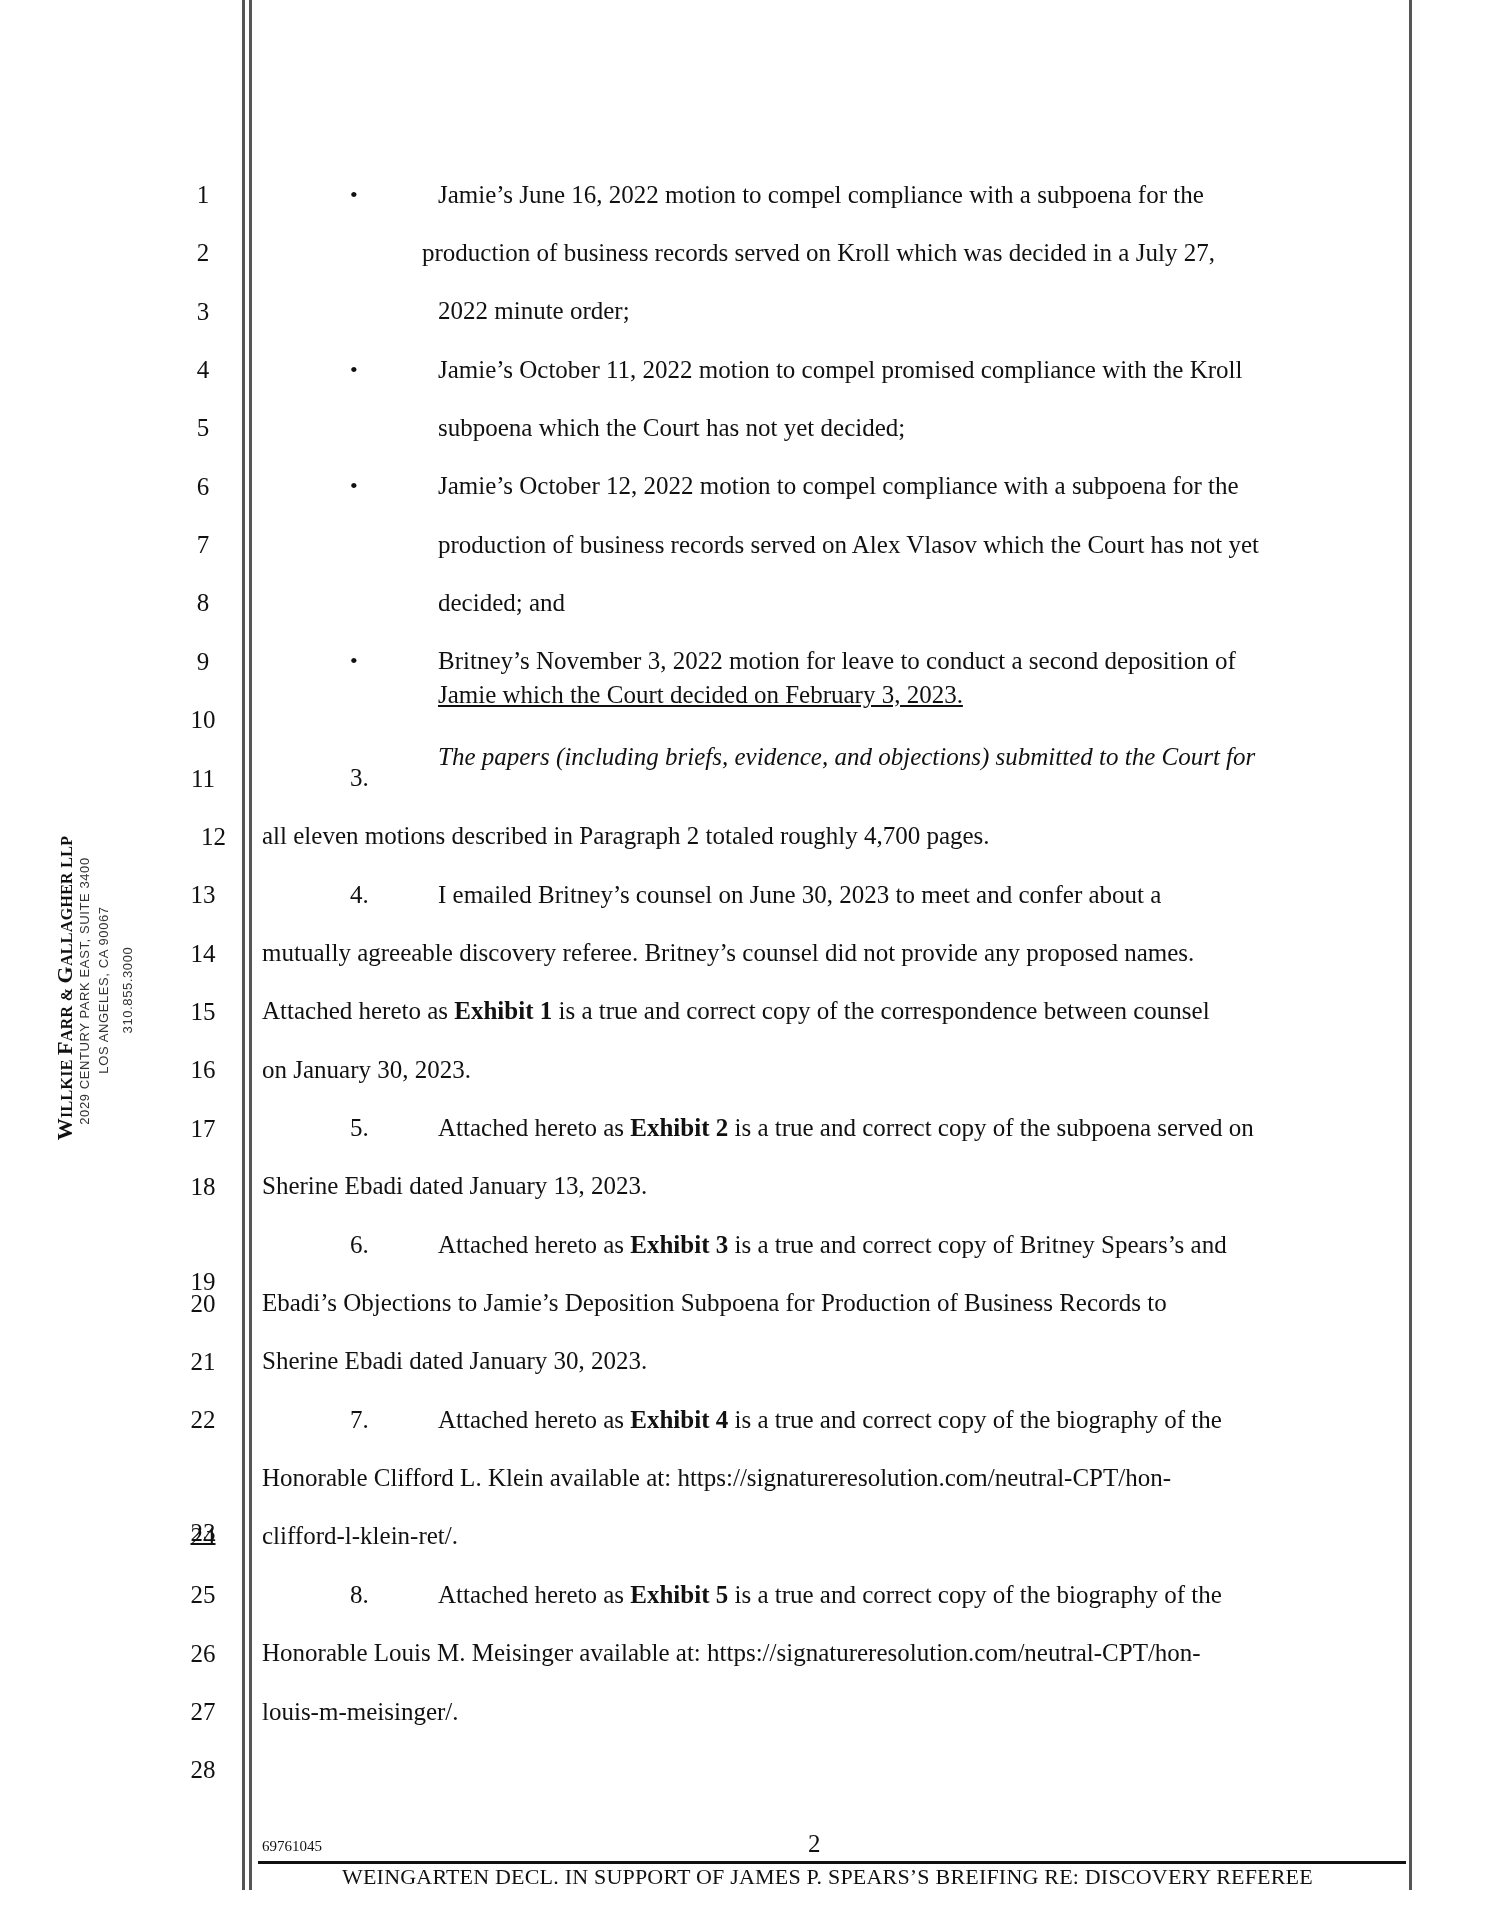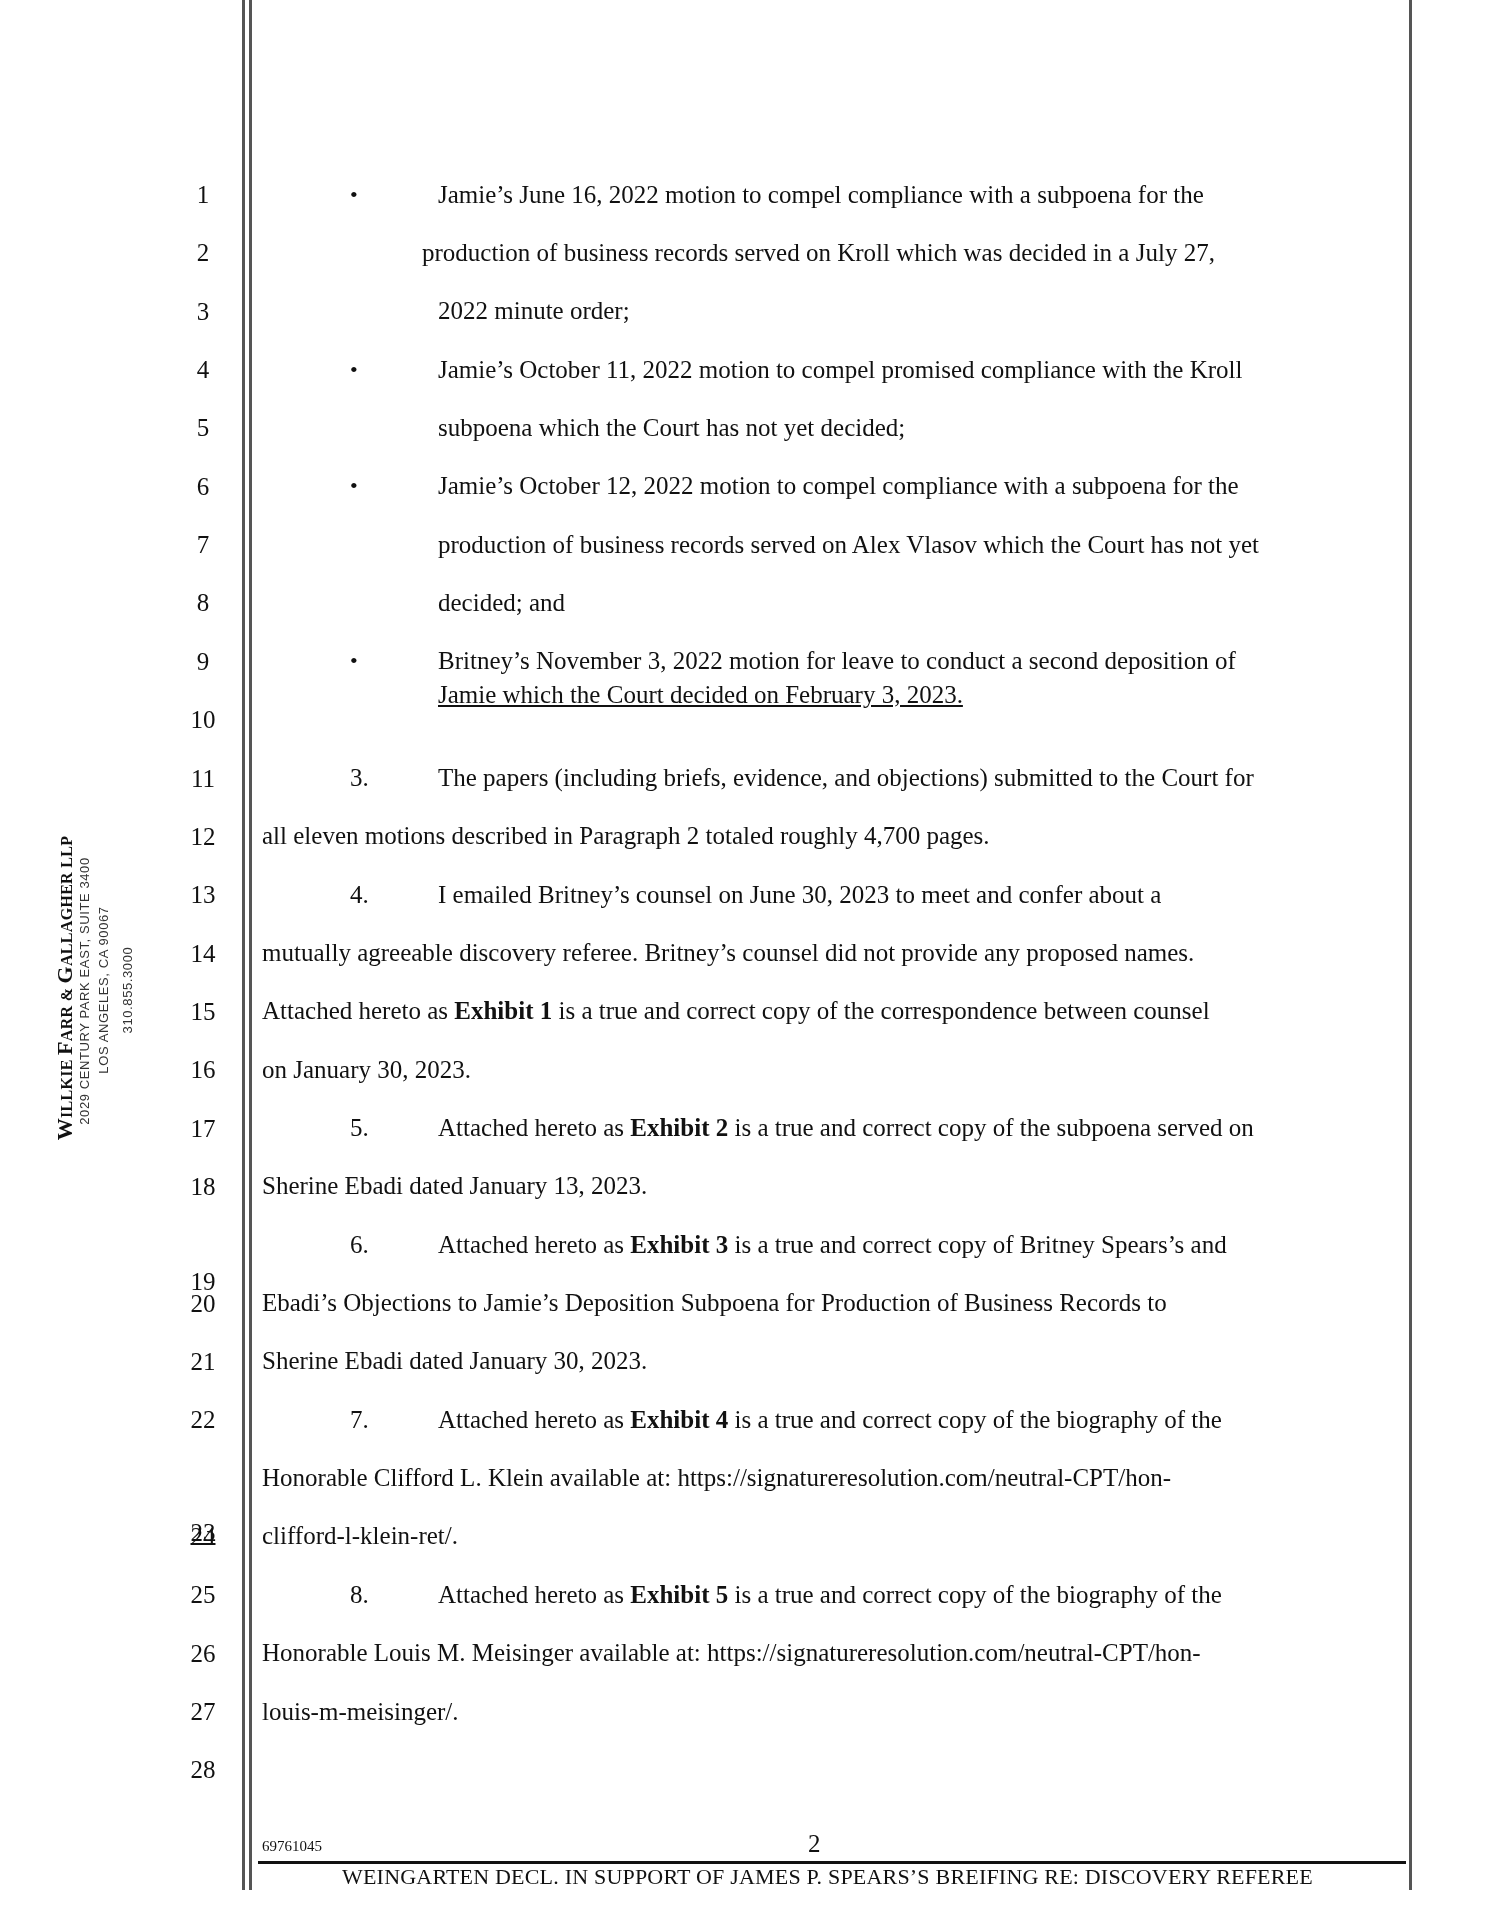--- a/index.html
+++ b/index.html
@@ -44,21 +44,21 @@
     <div class="linenum" style="top: 238.35px;">2</div>
     <div class="linenum" style="top: 296.7px;">3</div>
     <div class="linenum" style="top: 355.05px;">4</div>
     <div class="linenum" style="top: 413.4px;">5</div>
     <div class="linenum" style="top: 471.75px;">6</div>
     <div class="linenum" style="top: 530.1px;">7</div>
     <div class="linenum" style="top: 588.45px;">8</div>
     <div class="linenum" style="top: 646.8px;">9</div>
     <div class="linenum" style="top: 705.15px;">10</div>
     <div class="linenum" style="top: 763.5px;">11</div>
-    <div class="linenum" style="top: 821.85px;">12</div>
+    <div class="linenum" style="top: 821.85px; text-align: right;">12</div>
     <div class="linenum" style="top: 880.2px;">13</div>
     <div class="linenum" style="top: 938.55px;">14</div>
     <div class="linenum" style="top: 996.9px;">15</div>
     <div class="linenum" style="top: 1055.25px;">16</div>
     <div class="linenum" style="top: 1113.6px;">17</div>
     <div class="linenum" style="top: 1171.95px;">18</div>
     <div class="linenum" style="top: 1267px;">19</div>
     <div class="linenum" style="top: 1288.65px;">20</div>
     <div class="linenum" style="top: 1347px;">21</div>
     <div class="linenum" style="top: 1405.35px;">22</div>
@@ -84,21 +84,21 @@
   <span class="bullet" style="top:471px;">•</span>
   <div class="line" style="left:438px; top:471px;">Jamie’s October 12, 2022 motion to compel compliance with a subpoena for the</div>
   <div class="line" style="left:438px; top:530px;">production of business records served on Alex Vlasov which the Court has not yet</div>
   <div class="line" style="left:438px; top:588px;">decided; and</div>
 
   <span class="bullet" style="top:646px;">•</span>
   <div class="line" style="left:438px; top:646px;">Britney’s November 3, 2022 motion for leave to conduct a second deposition of</div>
   <div class="line" style="left:438px; top:680px;text-decoration:underline;">Jamie which the Court decided on February 3, 2023.</div>
 
   <span class="pnum" style="top:763px;">3.</span>
-  <div class="line" style="left:438px; top:763px;">The papers (including briefs, evidence, and objections) submitted to the Court for</div>
+  <div class="line" style="left:438px; top:742px;font-style:italic;">The papers (including briefs, evidence, and objections) submitted to the Court for</div>
   <div class="line" style="left:262px; top:821px;">all eleven motions described in Paragraph 2 totaled roughly 4,700 pages.</div>
 
   <span class="pnum" style="top:880px;">4.</span>
   <div class="line" style="left:438px; top:880px;">I emailed Britney’s counsel on June 30, 2023 to meet and confer about a</div>
   <div class="line" style="left:262px; top:938px;">mutually agreeable discovery referee.  Britney’s counsel did not provide any proposed names.</div>
   <div class="line" style="left:262px; top:996px;"><span>Attached hereto as </span><b>Exhibit 1</b><span> is a true and correct copy of the correspondence between counsel</span></div>
   <div class="line" style="left:262px; top:1055px;">on January 30, 2023.</div>
 
   <span class="pnum" style="top:1113px;">5.</span>
   <div class="line" style="left:438px; top:1113px;"><span>Attached hereto as </span><b>Exhibit 2</b><span> is a true and correct copy of the subpoena served on</span></div>

